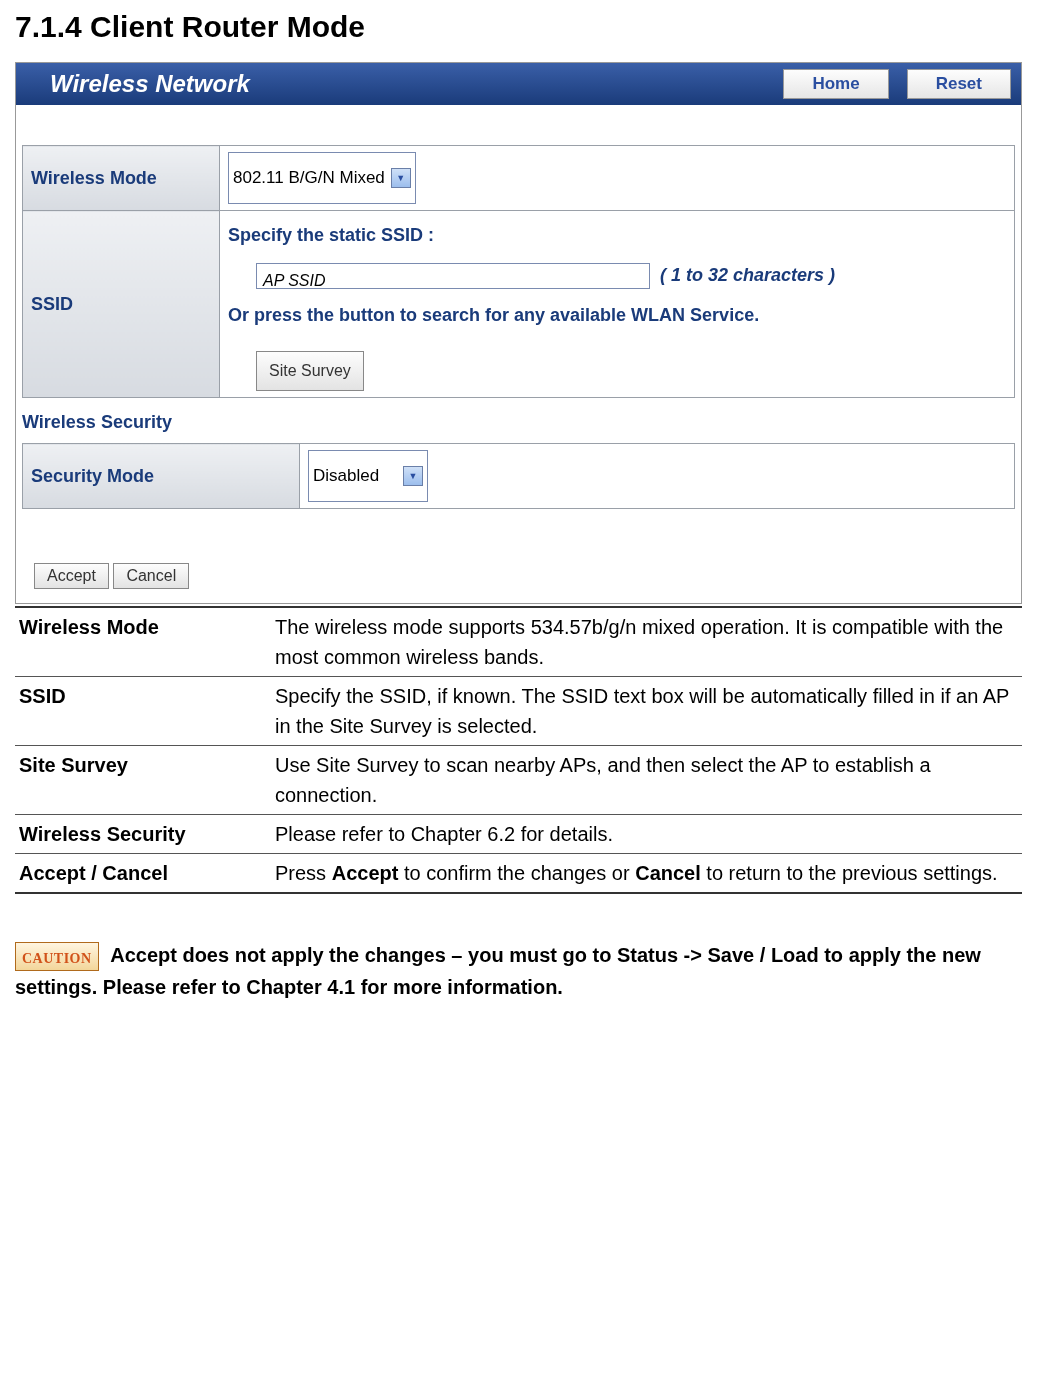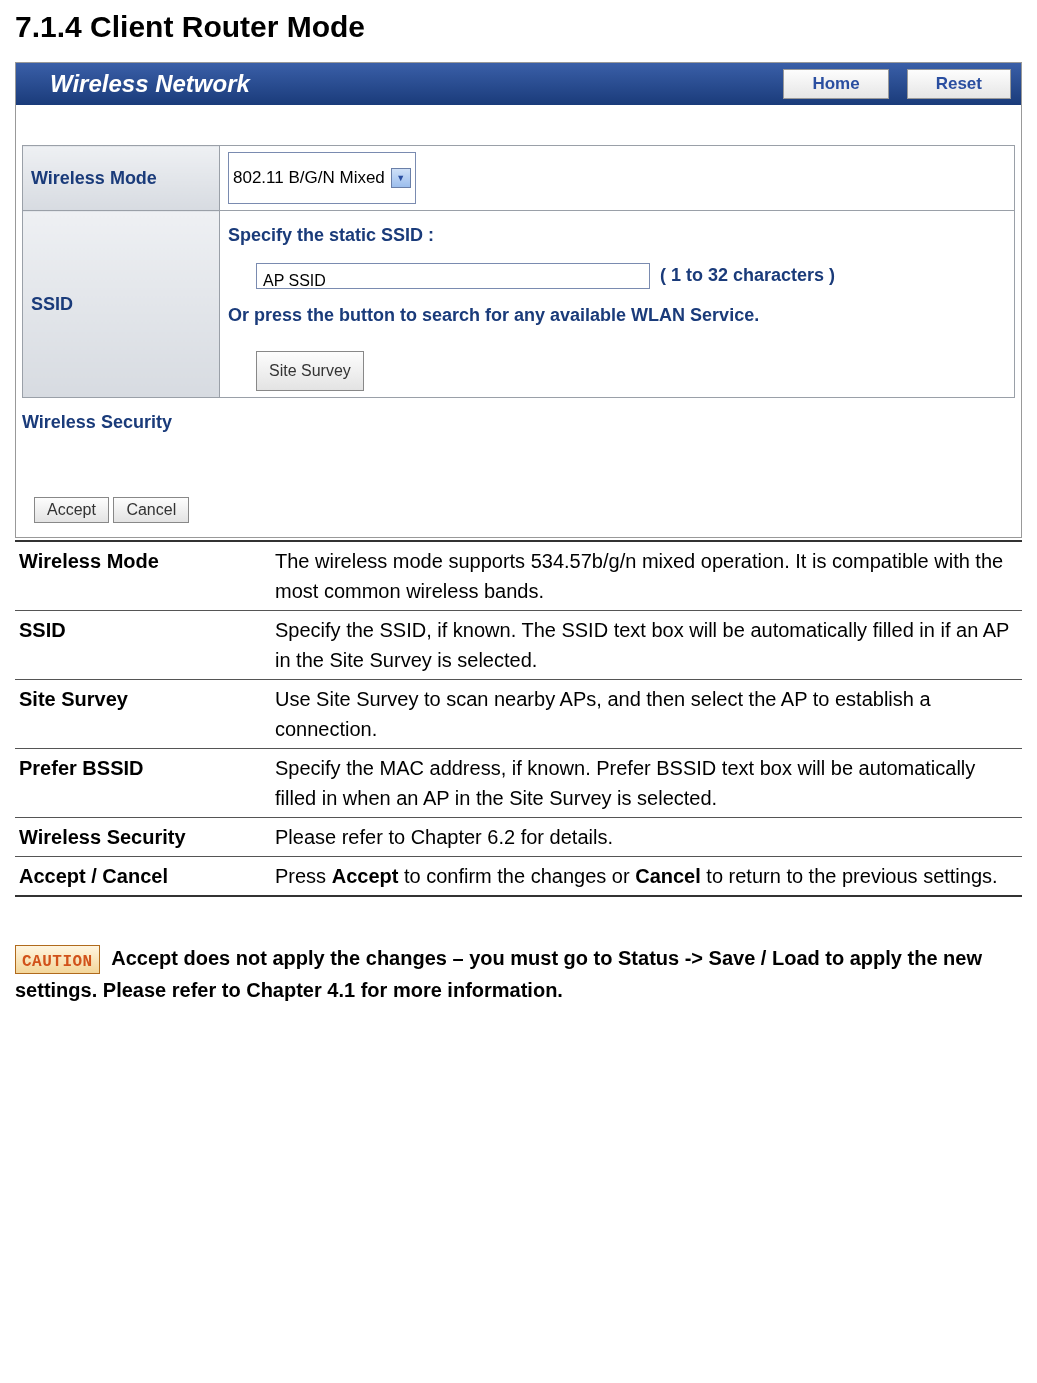--- a/index.html
+++ b/index.html
@@ -171,23 +171,23 @@
     .caution-block { margin-top: 45px; font-size: 20px; }
     .caution-badge {
       display: inline-block;
       border: 1px solid #b06a1c;
       background: linear-gradient(#fff5e0, #f3d69a);
       padding: 2px 6px;
       margin: 0 6px 0 0;
       vertical-align: middle;
     }
     .caution-badge span {
-      font-family: Liberation Mono, monospace;
+      font-family: Liberation Serif, serif;
       font-weight: 900;
-      font-size: 16px;
+      font-size: 14px;
       color: #d1521a;
       letter-spacing: 0.5px;
     }
     .caution-text { font-weight: bold; line-height: 1.6; }
     .desc-def .bold { font-weight: bold; }
   </style>
 </head>
 <body>
 
 <div class="section-title">7.1.4 Client Router Mode</div>
@@ -210,37 +210,46 @@
           <span class="faux-select">
             <span>802.11 B/G/N Mixed</span>
             <span class="arrow">▼</span>
           </span>
         </td>
       </tr>
       <tr>
         <td class="lbl">SSID</td>
         <td class="val ssid-cell">
           <div>Specify the static SSID  :</div>
-          <div style="padding-left:28px; margin:4px 0;">
+          <div style="padding-left:28px; margin:4px 0;font-style:italic;">
             <span class="faux-input ssid-box">AP SSID</span>
             &nbsp;<span class="paren-note">( 1 to 32 characters )</span>
           </div>
           <div>Or press the button to search for any available WLAN Service.</div>
           <div style="padding-left:28px; margin-top:18px;">
             <span class="faux-btn">Site Survey</span>
           </div>
         </td>
       </tr>
     </tbody>
       </table>
 
     <div class="subhead">Wireless Security</div>
 
     <table class="cfg-table" style="margin-top:0">
       <tbody>
+      <tr>
+        <td class="lbl" style="width:260px">Security Mode</td>
+        <td class="val">
+          <span class="faux-select" style="min-width:110px; justify-content:space-between;">
+            <span>Disabled</span>
+            <span class="arrow">▼</span>
+          </span>
+        </td>
+      </tr>
     </tbody>
       </table>
 
     <div class="btns-row">
       <span class="faux-btn">Accept</span>
       <span class="faux-btn">Cancel</span>
     </div>
   </div>
 </div>
 
@@ -252,24 +261,20 @@
   </tr>
   <tr>
     <td class="desc-term">SSID</td>
     <td class="desc-def">Specify the SSID, if known. The SSID text box will be automatically filled in if an AP in the Site Survey is selected.</td>
   </tr>
   <tr>
     <td class="desc-term">Site Survey</td>
     <td class="desc-def">Use Site Survey to scan nearby APs, and then select the AP to establish a connection.</td>
   </tr>
   <tr>
-    <td class="desc-term">Prefer BSSID</td>
-    <td class="desc-def">Specify the MAC address, if known. Prefer BSSID text box will be automatically filled in when an AP in the Site Survey is selected.</td>
-  </tr>
-  <tr>
     <td class="desc-term">Wireless Security</td>
     <td class="desc-def">Please refer to Chapter 6.2 for details.</td>
   </tr>
   <tr>
     <td class="desc-term">Accept / Cancel</td>
     <td class="desc-def">
       <span>Press </span><span class="bold">Accept</span><span> to confirm the changes or </span><span class="bold">Cancel</span><span> to return to the previous settings.</span>
     </td>
   </tr>
 </tbody>

